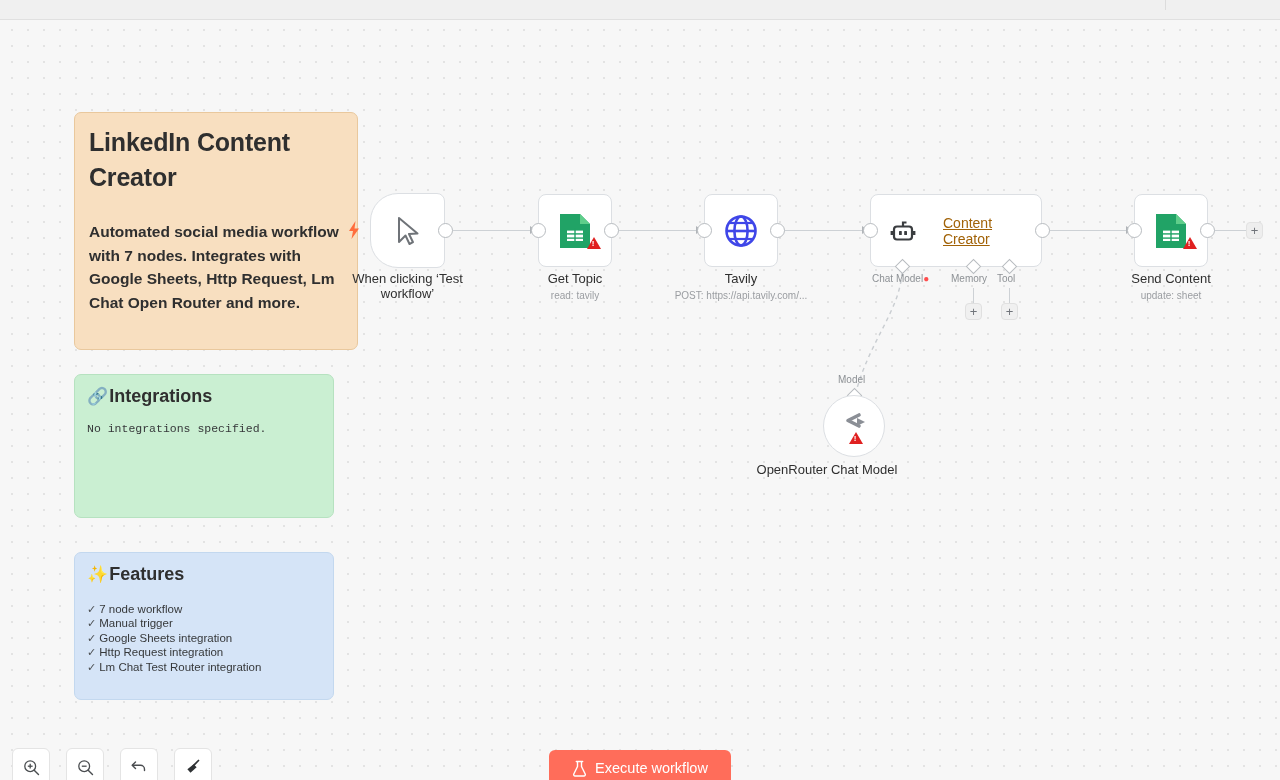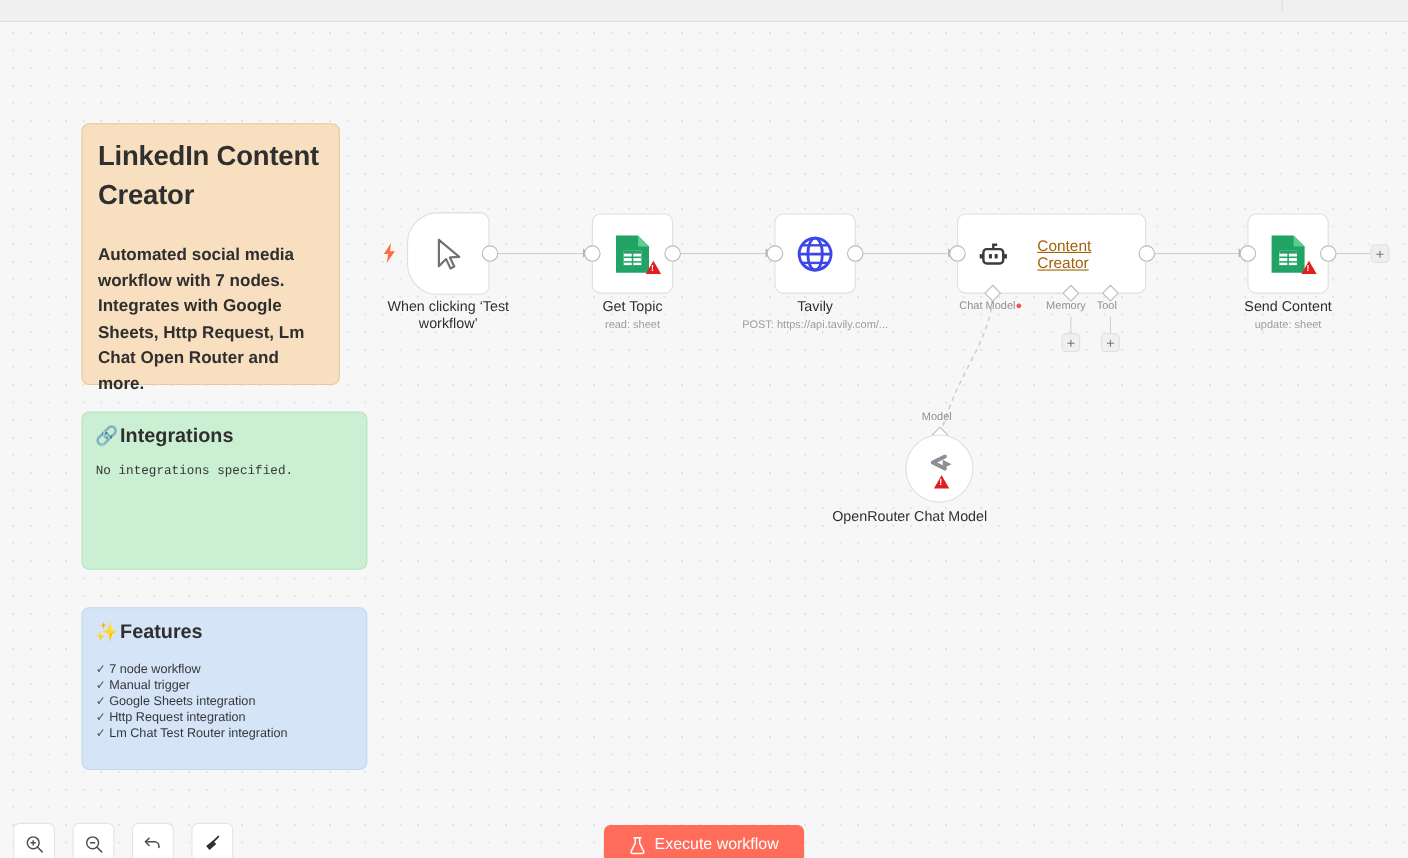--- a/index.html
+++ b/index.html
@@ -39,21 +39,21 @@
   .tab.active{background:#fff;color:#2b2b2b;font-weight:400;}
   #headline-divider{
     position:absolute;left:1165px;top:0;width:1px;height:10px;background:#dcdcdc;
   }
 
   
   .sticky{
     position:absolute;border-radius:7px;box-sizing:border-box;
   }
   #sticky-title{
-    left:74px;top:112px;width:235px;height:238px;
+    left:74px;top:112px;width:284px;height:238px;
     background:#f8dfc0;border:1px solid #e9c89d;
     padding:12px 14px;
   }
   #sticky-title h1{
     margin:0;font-size:25px;line-height:1.38;font-weight:700;color:#2f2f2f;
     letter-spacing:-0.2px;
   }
   #sticky-title p{
     margin:26px 0 0 0;font-size:15.5px;line-height:1.52;font-weight:700;color:#2f2f2f;
   }
@@ -233,21 +233,21 @@
       <rect x="9" y="16" width="16" height="2.6" fill="#21a366"></rect>
       <rect x="16.3" y="16" width="1.4" height="13" fill="#21a366"></rect>
       <rect x="9" y="21.2" width="16" height="1.4" fill="#21a366"></rect>
       <rect x="9" y="25.4" width="16" height="1.4" fill="#21a366"></rect>
     </svg>
     <div class="warn" style="left:48px;top:42px;"></div>
   </div>
   <div class="port" style="left:531px;top:223px;"></div>
   <div class="port" style="left:604px;top:223px;"></div>
   <div class="node-label" style="left:500px;top:271px;width:150px;">Get Topic</div>
-  <div class="node-sub" style="left:500px;top:289px;width:150px;">read: sheet</div>
+  <div class="node-sub" style="left:500px;top:289px;width:150px;">read: tavily</div>
 
   <div class="arrow" style="left:696px;top:225.5px;"></div>
   <div class="node" style="left:704px;top:194px;width:74px;height:73px;">
     <svg width="40" height="40" viewBox="0 0 40 40">
       <circle cx="20" cy="20" r="14.5" fill="none" stroke="#3f46e8" stroke-width="2.6"></circle>
       <ellipse cx="20" cy="20" rx="6.6" ry="14.5" fill="none" stroke="#3f46e8" stroke-width="2.6"></ellipse>
       <line x1="5.5" y1="20" x2="34.5" y2="20" stroke="#3f46e8" stroke-width="2.6"></line>
       <line x1="8.2" y1="12" x2="31.8" y2="12" stroke="#3f46e8" stroke-width="2.2"></line>
       <line x1="8.2" y1="28" x2="31.8" y2="28" stroke="#3f46e8" stroke-width="2.2"></line>
     </svg>

